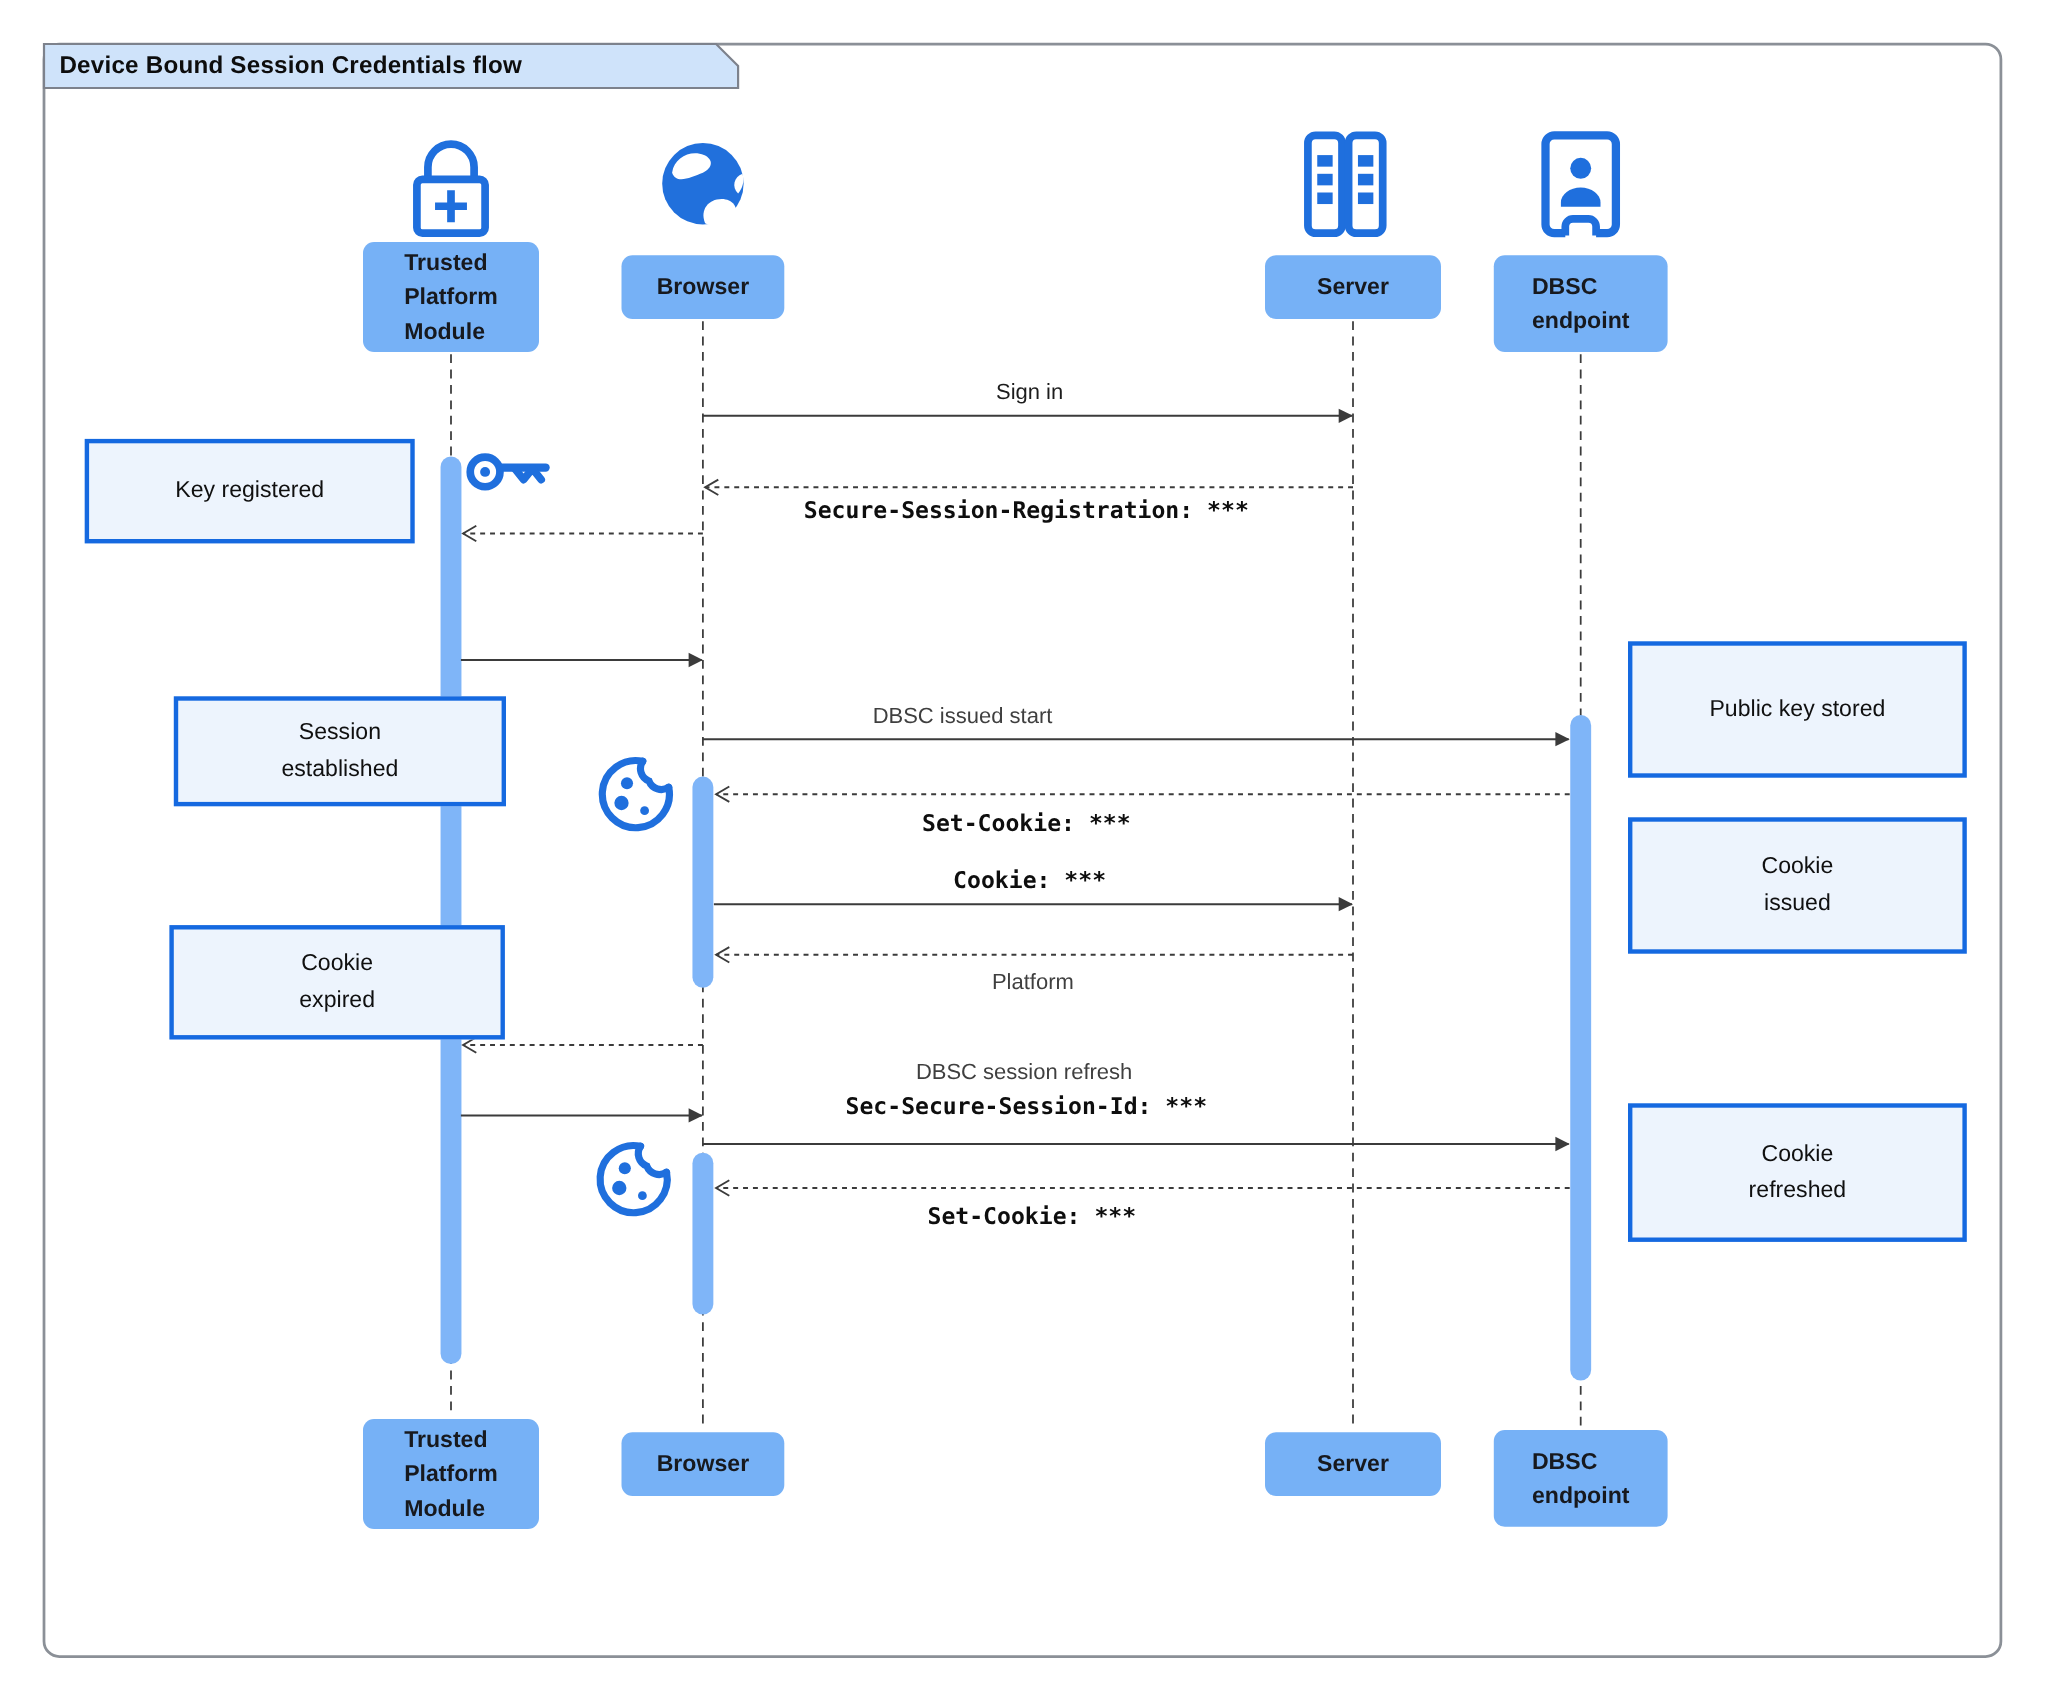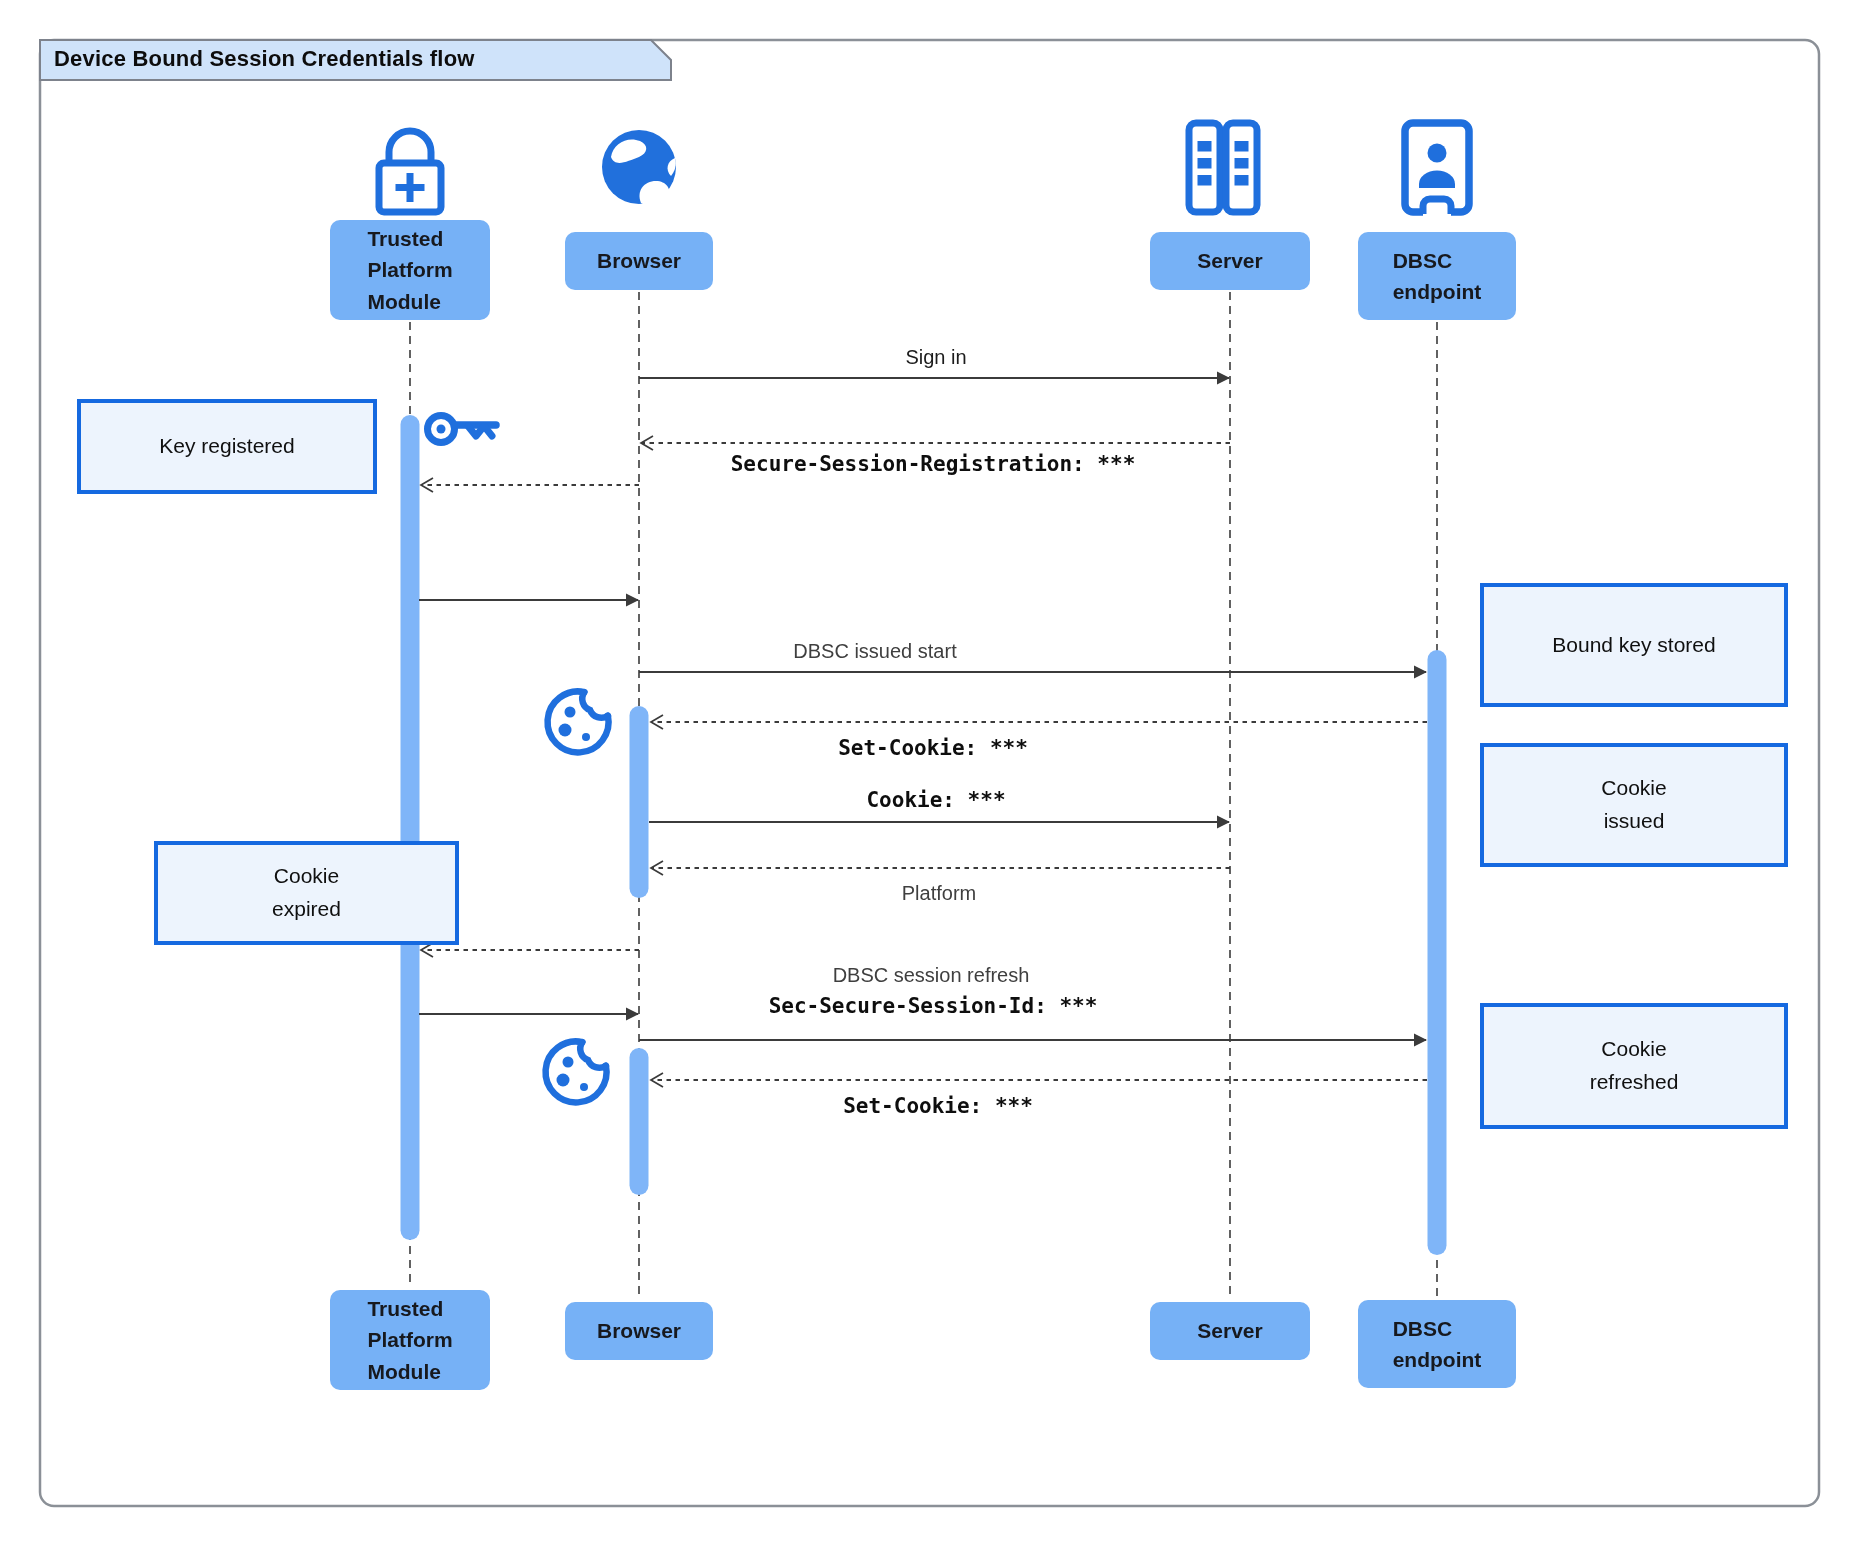--- a/index.html
+++ b/index.html
@@ -141,23 +141,25 @@
 
     <div class="actor" style="left:330px;top:1290px;width:160px;height:100px;">Trusted
 Platform
 Module</div>
     <div class="actor" style="left:565px;top:1302px;width:148px;height:58px;">Browser</div>
     <div class="actor" style="left:1150px;top:1302px;width:160px;height:58px;">Server</div>
     <div class="actor" style="left:1358px;top:1300px;width:158px;height:88px;">DBSC
 endpoint</div>
 
     <div class="note" style="left:77px;top:399px;width:300px;height:95px;">Key registered</div>
+    <div class="note" style="left:158px;top:633px;width:302px;height:100px;">Session
+established</div>
     <div class="note" style="left:154px;top:841px;width:305px;height:104px;">Cookie
 expired</div>
-    <div class="note" style="left:1480px;top:583px;width:308px;height:124px;">Bound key stored</div>
+    <div class="note" style="left:1480px;top:583px;width:308px;height:124px;">Public key stored</div>
     <div class="note" style="left:1480px;top:743px;width:308px;height:124px;">Cookie
 issued</div>
     <div class="note" style="left:1480px;top:1003px;width:308px;height:126px;">Cookie
 refreshed</div>
 
     <div class="msg dark" style="left:936px;top:346px;">Sign in</div>
     <div class="msg mono" style="left:933px;top:452px;">Secure-Session-Registration: ***</div>
     <div class="msg" style="left:875px;top:640px;">DBSC issued start</div>
     <div class="msg mono" style="left:933px;top:736px;">Set-Cookie: ***</div>
     <div class="msg mono" style="left:936px;top:788px;">Cookie: ***</div>

